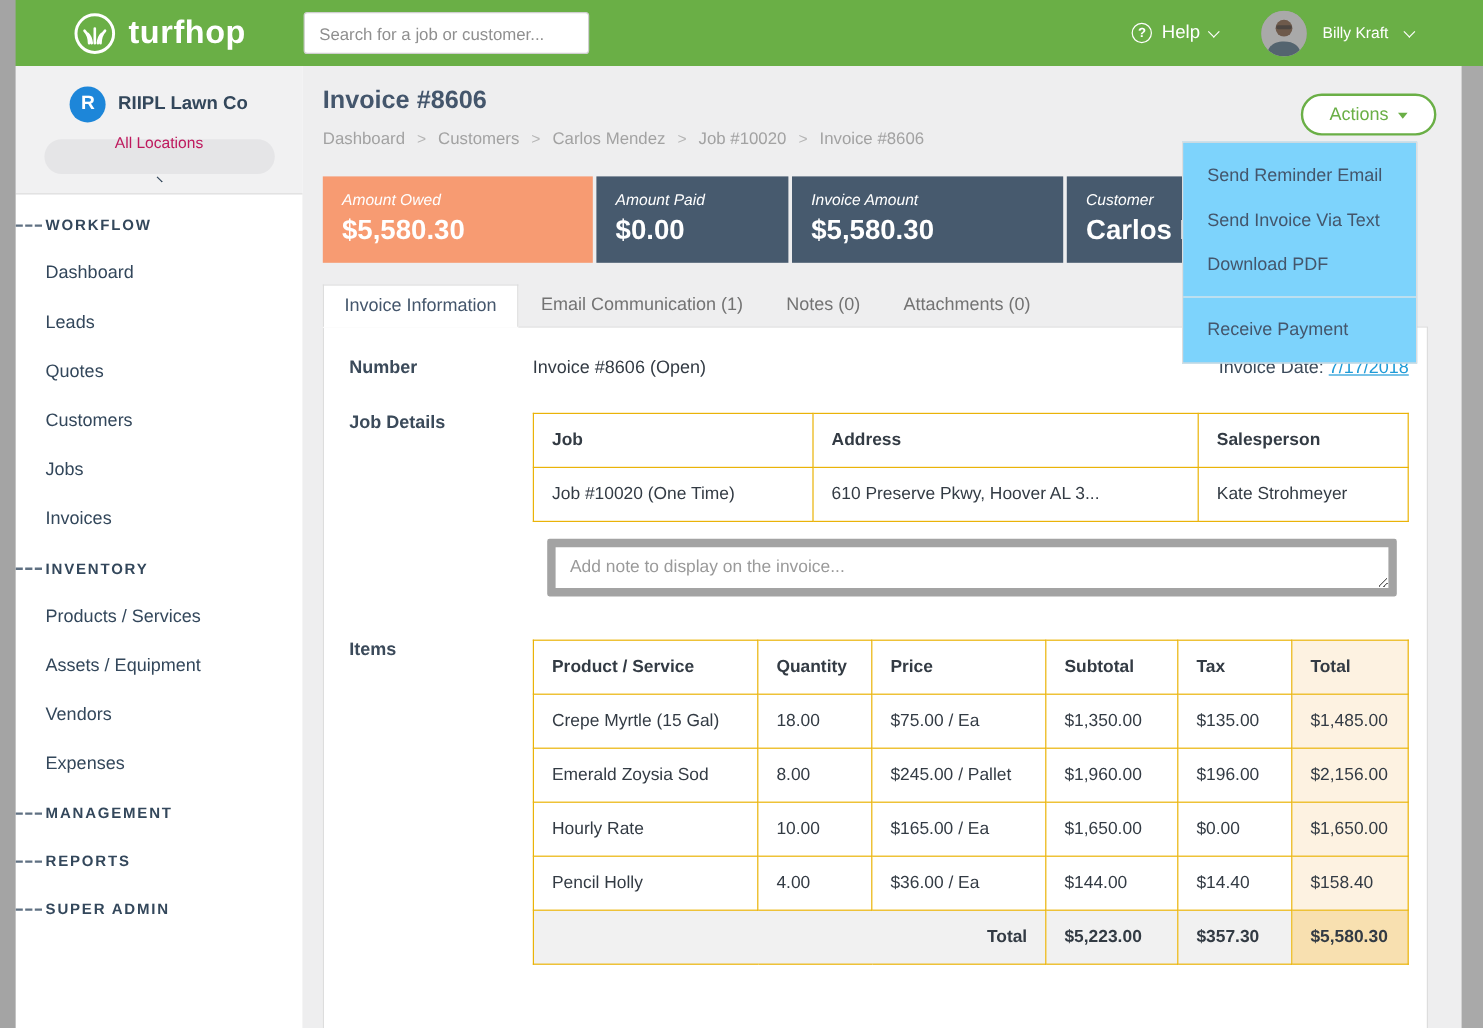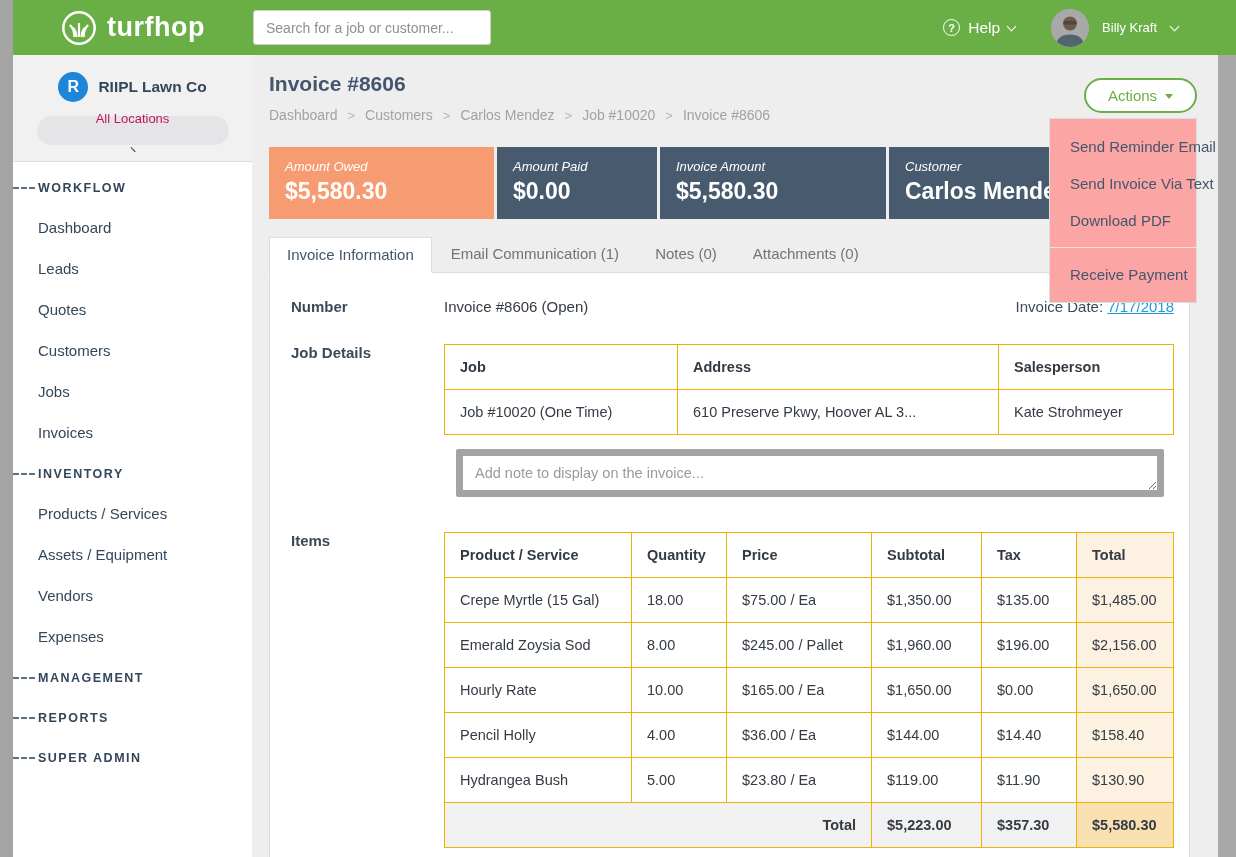--- a/index.html
+++ b/index.html
@@ -41,21 +41,21 @@
   .main { position:absolute; left:252px; top:55px; right:18px; bottom:0; background:#eeeeef; overflow:hidden; z-index:1; }
   .page-head { padding:17px 16px 0 17px; }
   .page-title { font-size:21px; font-weight:bold; color:#44566c; }
   .breadcrumb { margin-top:11px; font-size:14px; color:#a2a2a2; display:flex; gap:10px; align-items:center; }
   .crumb { color:#a2a2a2; }
   .crumb-sep { color:#b5b5b5; font-size:13px; }
 
   .actions-btn { position:absolute; top:23px; right:21px; width:113px; height:35px; border:2px solid #6aaf46; border-radius:18px; background:#fff; color:#6aaf46; font-size:15px; display:flex; align-items:center; justify-content:center; gap:8px; cursor:pointer; z-index:35; font-family:"Liberation Sans", sans-serif; }
   .caret { display:inline-block; width:0; height:0; border-left:4px solid transparent; border-right:4px solid transparent; border-top:5px solid currentColor; margin-top:2px; }
 
-  .dropdown { position:absolute; top:63px; right:21px; width:148px; background:#fca5a5; border:1px solid #ddd; z-index:30; padding:9px 0; }
+  .dropdown { position:absolute; top:63px; right:37px; width:196px; background:#7dd3fc; border:1px solid #ddd; z-index:30; padding:9px 0; }
   .dd-item { padding:10px 20px; color:#44566c; font-size:15px; cursor:pointer; white-space:nowrap; }
   .dd-divider { border-top:1px solid #e6e6e6; margin:8px 0; }
 
   
   .stats { display:flex; gap:3px; margin:24px 0 0 17px; width:906px; }
   .stat { height:72px; padding:12px 16px; color:#fff; overflow:hidden; }
   .stat.orange { background:#f79b72; }
   .stat.slate { background:#475a6e; }
   .stat:nth-child(1){ width:225px; flex:none; }
   .stat:nth-child(2){ width:160px; flex:none; }
@@ -321,28 +321,20 @@
                   <td class="total-col">$1,650.00</td>
                 </tr>
                 <tr>
                   <td>Pencil Holly</td>
                   <td>4.00</td>
                   <td>$36.00 / Ea</td>
                   <td>$144.00</td>
                   <td>$14.40</td>
                   <td class="total-col">$158.40</td>
                 </tr>
-                <tr>
-                  <td>Hydrangea Bush</td>
-                  <td>5.00</td>
-                  <td>$23.80 / Ea</td>
-                  <td>$119.00</td>
-                  <td>$11.90</td>
-                  <td class="total-col">$130.90</td>
-                </tr>
               </tbody>
             <tfoot id="items-foot">
                 <tr>
                   <td class="t-label" colspan="3">Total</td>
                   <td>$5,223.00</td>
                   <td>$357.30</td>
                   <td class="t-total">$5,580.30</td>
                 </tr>
               </tfoot>
           </table>

